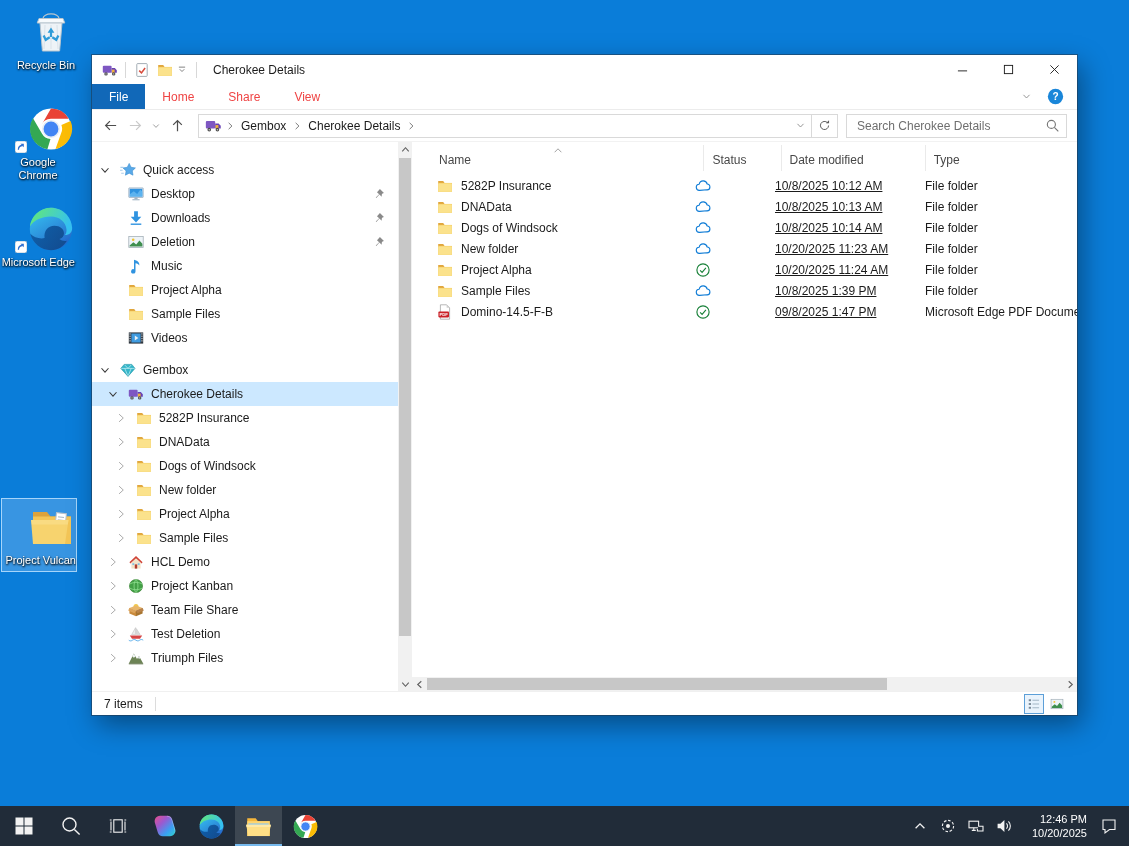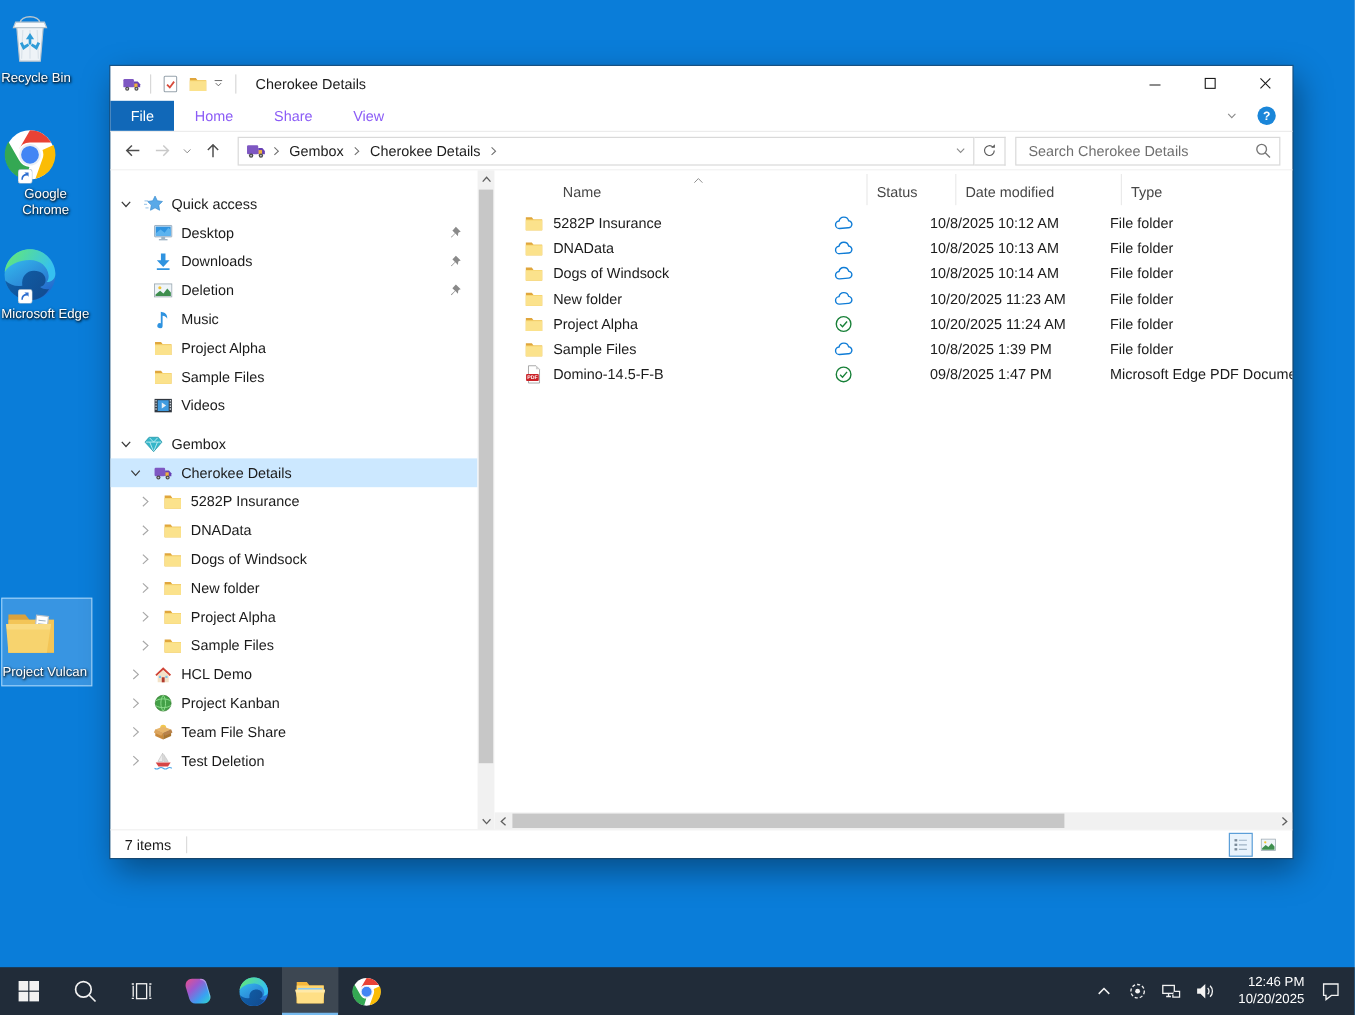--- a/index.html
+++ b/index.html
@@ -1,21 +1,21 @@
 <!DOCTYPE html>
 <html><head>
 <meta charset="utf-8">
 <style>
   * { box-sizing: border-box; margin: 0; padding: 0; }
   html, body { width: 1129px; height: 846px; overflow: hidden; }
   body { position: relative; background: #0a7dd9; font-family: "Liberation Sans", "DejaVu Sans", sans-serif; }
   svg { display: block; }
 
   
-  .desk-icon { position: absolute; width: 74px; display: flex; flex-direction: column; align-items: flex-start; padding-top: 4px; }
+  .desk-icon { position: absolute; width: 74px; display: flex; flex-direction: column; align-items: flex-end; padding-top: 4px; }
   .desk-icon .di-icon { width: 48px; height: 48px; display: flex; align-items: center; justify-content: center; position: relative; }
   .desk-icon .di-icon svg { width: 48px; height: 48px; }
   .shortcut-overlay { position: absolute; left: 1px; bottom: 0; width: 12px; height: 12px; }
   .shortcut-overlay svg { width: 12px; height: 12px; }
   .desk-label { margin-top: 3px; font-size: 11px; line-height: 13px; color: #fff; text-align: center;
     text-shadow: 0 1px 2px rgba(0,0,0,.9), 1px 1px 2px rgba(0,0,0,.7); }
   #di-0 { left: 1px; top: 4px; }
   #di-1 { left: 1px; top: 101px; }
   #di-2 { left: 1px; top: 201px; }
   #di-3 { left: 2px; top: 499px; padding-bottom: 4px; }
@@ -31,21 +31,21 @@
   .qat-icon svg { width: 16px; height: 16px; }
   .tb-sep { width: 1px; height: 16px; background: #d8d8d8; margin: 0 7px; }
   .qat-chev { width: 12px; height: 12px; margin-left: 4px; }
   .qat-chev svg { width: 10px; height: 10px; }
   .win-title { font-size: 12px; color: #1b1b1b; margin-left: 9px; }
   .win-controls { margin-left: auto; display: flex; height: 100%; }
   .win-btn { width: 46px; display: flex; align-items: center; justify-content: center; }
   .win-btn svg { width: 11px; height: 11px; }
 
   .tabs-row { height: 26px; display: flex; align-items: stretch; border-bottom: 1px solid #ececec; flex-shrink: 0; }
-  .tab { padding: 0 17px; display: flex; align-items: center; font-size: 12px; color: #8b5cf6; }
+  .tab { padding: 0 17px; display: flex; align-items: center; font-size: 12px; color: #ef4444; }
   .tab.active { background: #1168b8; color: #fff; }
   .tabs-right { margin-left: auto; display: flex; align-items: center; gap: 15px; padding-right: 13px; }
   .ribbon-chev svg { width: 11px; height: 11px; }
   .help-btn { width: 17px; height: 17px; }
   .help-btn svg { width: 17px; height: 17px; }
 
   .addr-row { height: 32px; display: flex; align-items: center; padding: 0 10px; border-bottom: 1px solid #f2f2f2; flex-shrink: 0; }
   .nav-arrow { width: 16px; height: 16px; display: flex; align-items: center; justify-content: center; }
   .nav-arrow svg { width: 15px; height: 15px; }
   .nav-arrow.small svg { width: 10px; height: 10px; }
@@ -84,36 +84,36 @@
   .nav-scroll { width: 14px; background: #f1f1f1; position: relative; flex-shrink: 0; }
   .vs-arrow { position: absolute; left: 0; width: 14px; height: 14px; display: flex; align-items: center; justify-content: center; }
   .vs-arrow svg { width: 9px; height: 9px; }
   .vs-up { top: 0; } .vs-down { bottom: 0; }
   .vs-thumb { position: absolute; left: 1px; right: 1px; top: 16px; height: 478px; background: #c7c7c7; }
 
   .file-pane { flex: 1; display: flex; flex-direction: column; min-width: 0; overflow: hidden; }
   .cols { display: flex; height: 26px; margin-top: 3px; flex-shrink: 0; width: 720px; }
   .col { font-size: 12px; color: #474747; display: flex; align-items: flex-end; padding-bottom: 4px; padding-left: 8px;
     border-right: 1px solid #eaeaea; position: relative; }
-  .col-0 { width: 304px; padding-left: 27px; margin-left: 30px; }
+  .col-0 { width: 304px; padding-left: 27px; }
   .col-1 { width: 80px; align-items: flex-end; }
   .col-2 { width: 150px; }
   .col-3 { width: 215px; border-right: none; }
   .sort-marker { position: absolute; top: 1px; left: 50%; transform: translateX(-50%); width: 12px; height: 8px; }
   .sort-marker svg { width: 12px; height: 8px; }
 
   .rows { flex: 1; overflow: hidden; padding-top: 4px; width: 720px; }
   .frow { height: 21px; display: flex; align-items: center; font-size: 12px; color: #1b1b1b; }
   .fcell-name { width: 275px; display: flex; align-items: center; padding-left: 25px; overflow: hidden; white-space: nowrap; }
   .ficon { width: 16px; height: 16px; margin-right: 8px; flex-shrink: 0; }
   .ficon svg { width: 16px; height: 16px; }
   .fcell-status { width: 80px; display: flex; align-items: center; padding-left: 8px; }
   .sicon { width: 16px; height: 16px; }
   .sicon svg { width: 16px; height: 16px; }
-  .fcell-date { width: 150px; padding-left: 8px; white-space: nowrap; }
+  .fcell-date { width: 150px; padding-left: 8px; white-space: nowrap; text-decoration: underline; }
   .fcell-type { width: 215px; padding-left: 8px; white-space: nowrap; overflow: hidden; }
 
   .hscroll { height: 14px; background: #f1f1f1; position: relative; flex-shrink: 0; }
   .hs-arrow { position: absolute; top: 0; width: 14px; height: 14px; display: flex; align-items: center; justify-content: center; }
   .hs-arrow svg { width: 9px; height: 9px; }
   .hs-left { left: 0; } .hs-right { right: 0; }
   .hs-thumb { position: absolute; left: 15px; top: 1px; bottom: 1px; width: 460px; background: #c7c7c7; }
 
   .status-bar { height: 24px; display: flex; align-items: center; padding-left: 12px; font-size: 12px; color: #1b1b1b;
     border-top: 1px solid #f0f0f0; flex-shrink: 0; }
@@ -689,20 +689,36 @@
           <span class="tree-icon" data-icon="boat">
             <svg viewBox="0 0 16 16">
               <path d="M7.6 1.6v7H3.6z" fill="#ececec" stroke="#b8b8b8" stroke-width="0.5"></path>
               <path d="M8.4 2.6l3.8 6H8.4z" fill="#d8d8d8" stroke="#b8b8b8" stroke-width="0.4"></path>
               <path d="M1.8 9.4h12.4l-2.2 3.4H4z" fill="#d64545"></path>
               <path d="M0.8 14.2c1.2.9 2.4.9 3.6 0s2.4-.9 3.6 0 2.4.9 3.6 0 2.4-.9 3.6 0" stroke="#4ba6e8" stroke-width="0.9" fill="none"></path>
             </svg>
           </span>
           <span class="tree-label">Test Deletion</span>
         </div>
+        <div class="tree-row" style="padding-left: 14px;">
+          <span class="tree-expander" data-icon="expander-collapsed">
+            <svg viewBox="0 0 16 16">
+              <path d="M5.8 3.6L10.6 8l-4.8 4.4" fill="none" stroke="#a8a8a8" stroke-width="1.1"></path>
+            </svg>
+          </span>
+          <span class="tree-icon" data-icon="mountain">
+            <svg viewBox="0 0 16 16">
+              <path d="M0.8 13.4L5.8 3.4l3.2 5.6 2-3 4.2 7.4z" fill="#6d8456"></path>
+              <path d="M5.8 3.4l1.7 3-1.6 1.3-1.6-1.1z" fill="#f2f6f8"></path>
+              <path d="M11 6l1.2 2-1.1 1.1-1.1-1.3z" fill="#e8eef2"></path>
+              <path d="M0.8 13.4h14.4v.9H0.8z" fill="#55683f"></path>
+            </svg>
+          </span>
+          <span class="tree-label">Triumph Files</span>
+        </div>
       </div>
 
     <div class="nav-scroll">
       <div class="vs-arrow vs-up" data-icon="tri-up">
           <svg viewBox="0 0 10 10">
             <path d="M1.4 7L5 3l3.6 4" fill="none" stroke="#5f5f5f" stroke-width="1.2"></path>
           </svg>
         </div>
       <div class="vs-thumb"></div>
       <div class="vs-arrow vs-down" data-icon="tri-down">

